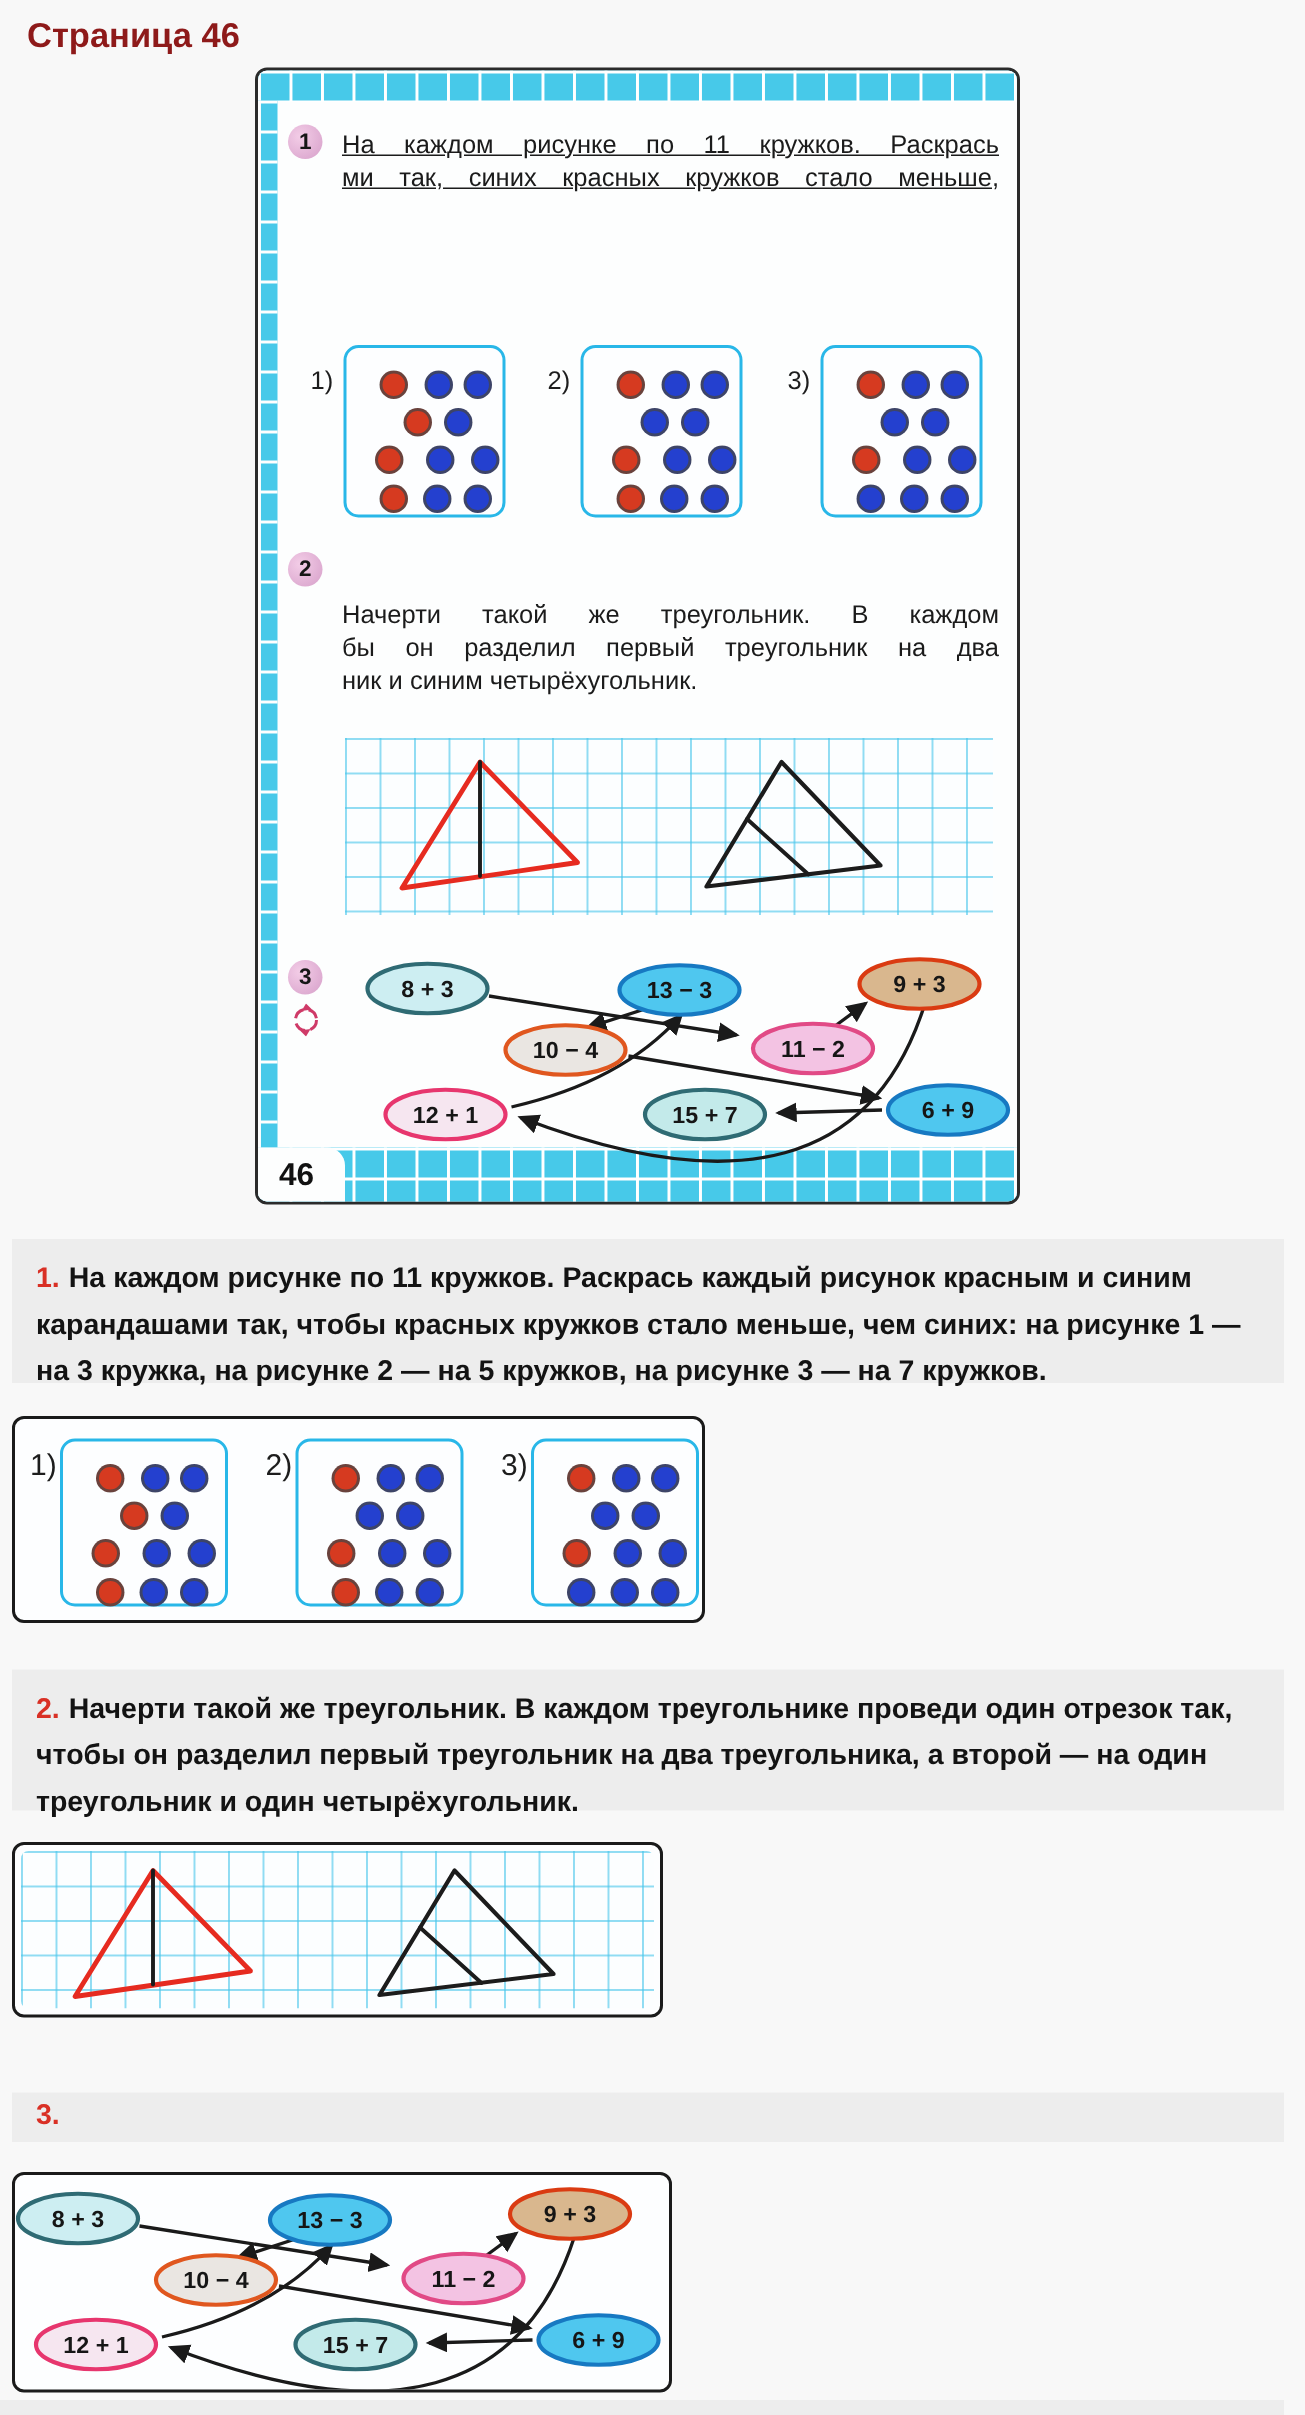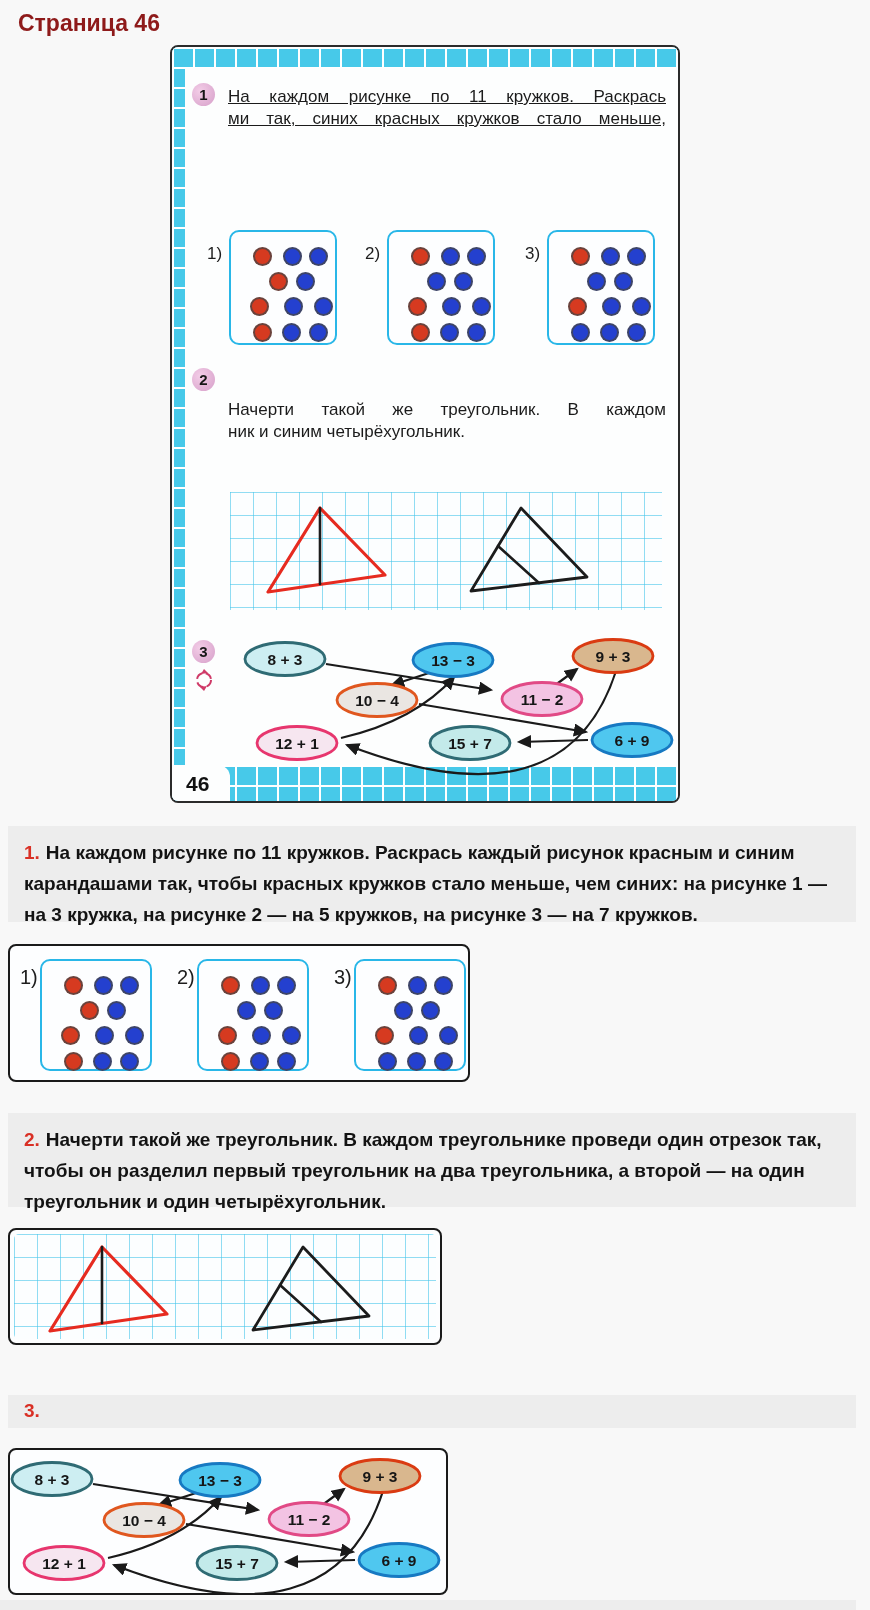--- a/index.html
+++ b/index.html
@@ -143,20 +143,21 @@
           <div class="dot" style="left: 82.5px; top: 64.5px; width: 19px; height: 19px; background: rgb(36, 64, 207);"></div>
           <div class="dot" style="left: 21.5px; top: 90.5px; width: 19px; height: 19px; background: rgb(36, 64, 207);"></div>
           <div class="dot" style="left: 50.5px; top: 90.5px; width: 19px; height: 19px; background: rgb(36, 64, 207);"></div>
           <div class="dot" style="left: 77.5px; top: 90.5px; width: 19px; height: 19px; background: rgb(36, 64, 207);"></div>
         </div>
       </div>
 
     <div class="badge" style="left:20px; top:321px;">2</div>
     <div class="scan-text" style="top:324px;margin-top:28px;">
         <div class="jline">Начерти такой же треугольник. В каждом</div>
+        <div class="jline">бы он разделил первый треугольник на два</div>
         <div class="jline last">ник и синим четырёхугольник.</div>
       </div>
 
     <div class="grid-bg" style="left:58px; top:445px; width:432px; height:118px;">
       <svg class="figsvg triangles" width="424" height="110" viewBox="0 0 424 110">
           <path d="M90,16 L38,100 L155,83 Z" fill="none" stroke="#e62b20" stroke-width="3.2" stroke-linejoin="round" stroke-linecap="round"></path>
           <path d="M90,16 L90,92" fill="none" stroke="#1c1c1c" stroke-width="2.6" stroke-linejoin="round" stroke-linecap="round"></path>
           <path d="M291,16 L241,99 L357,85 Z" fill="none" stroke="#1c1c1c" stroke-width="2.8" stroke-linejoin="round" stroke-linecap="round"></path>
           <path d="M268,54 L309,91" fill="none" stroke="#1c1c1c" stroke-width="2.6" stroke-linejoin="round" stroke-linecap="round"></path>
         </svg>

